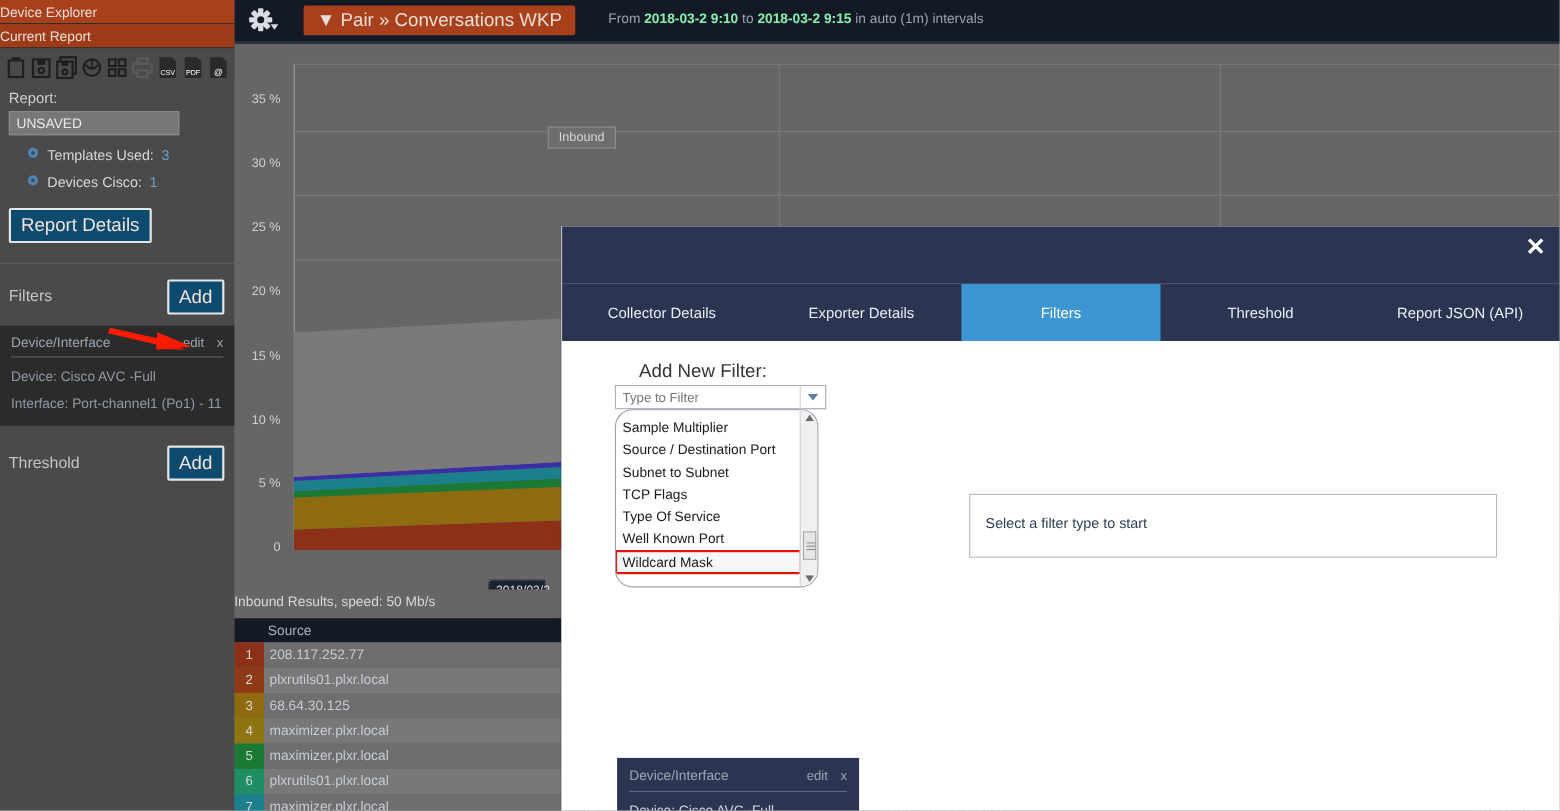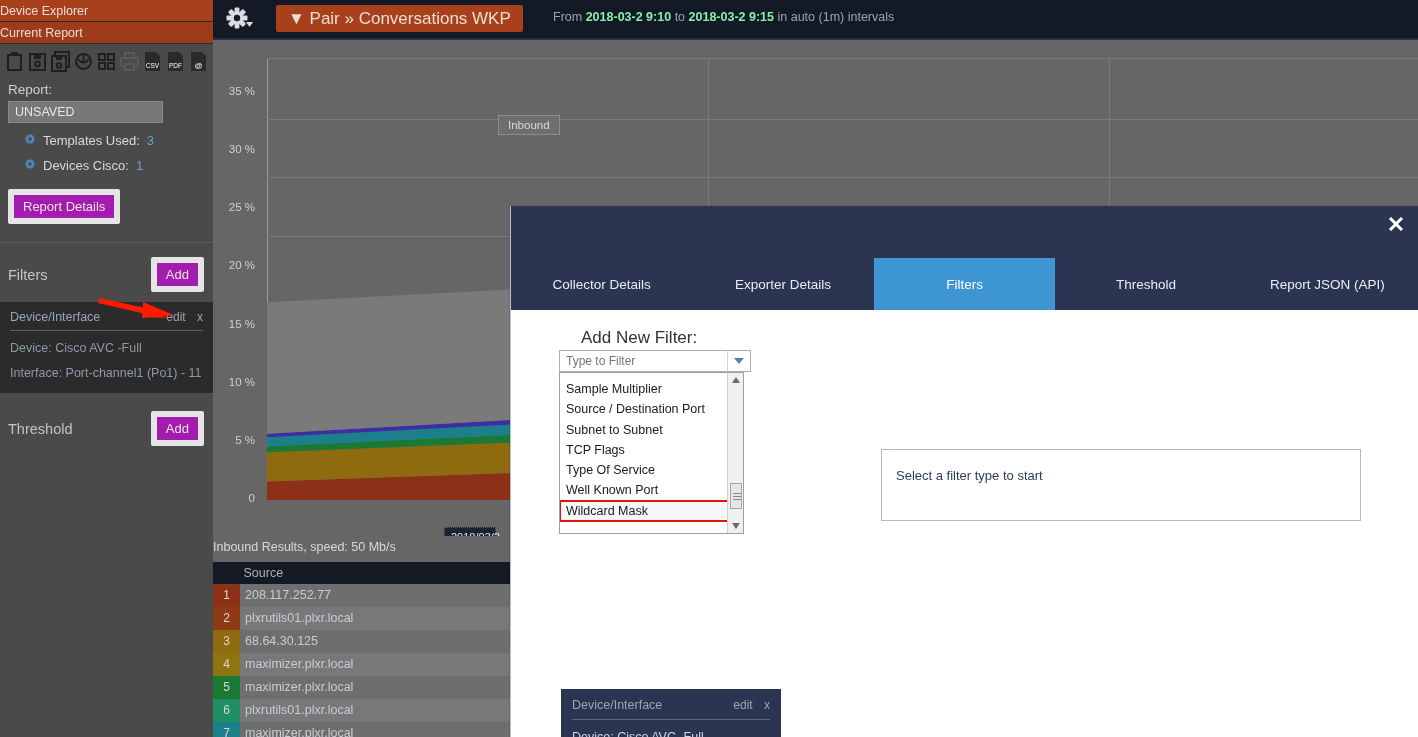--- a/index.html
+++ b/index.html
@@ -29,22 +29,22 @@
   .side-label { font-size: 13.5px; color: #d0d0d0; padding: 8px 0 4px 8px; }
   #report-name {
     margin: 0 8px; width: 155px; height: 22px; background: #777777;
     border: 1px solid #8a8a8a; color: #e8e8e8; font-size: 12.5px;
     padding: 0 6px; line-height: 20px; font-family:"Liberation Sans",sans-serif;
   }
   .stat-row { display:flex; align-items:center; gap:7px; padding: 10px 0 0 24px; font-size: 13px; color:#d8d8d8; }
   .gear-sm { width: 12px; height: 12px; color:#4d83b5; }
   .stat-val { color: #6f9ec7; }
   .btn-orange {
-    background: #a21caf; color: #f0e4dc; border: 6px solid #e5e5e5;
-    font-size: 13px; padding: 4px 9px; cursor: pointer;
+    background: #0c4a6e; color: #f0e4dc; border: 2px solid #e5e5e5;
+    font-size: 17px; padding: 4px 9px; cursor: pointer;
     font-family:"Liberation Sans",sans-serif; border-radius:2px;
   }
   #report-details-btn { margin: 16px 0 0 8px; }
   .side-divider { border-top: 1px solid #5c5c5c; margin-top: 18px; }
   .side-sec-head { display:flex; align-items:center; justify-content:space-between; padding: 14px 9px 0 8px;}
   .side-sec-title { font-size: 14.5px; color:#c4c4c4; }
   .filter-card {
     margin: 10px 0 0 0; background: #2b2b2b; padding: 8px 10px 12px 10px; color: #9aa6b4;
     font-size: 12.5px;
   }
@@ -155,21 +155,21 @@
   .dd-item.partial { color:#777; }
   .dd-item.highlight { outline: 2px solid #e8120c; outline-offset:-1px; background:#f7f7f7; }
   #dd-scroll {
     position:absolute; right:0; top:0; width:16px; height:100%;
     background:#f0f0f0; border-left:1px solid #cfcfcf;
   }
   .dd-arrow { width:16px; height:14px; display:flex; align-items:center; justify-content:center; background:#f0f0f0; cursor:pointer; }
   #dd-thumb { position:absolute; left:2px; top:110px; width:12px; height:26px; background:#e6e6e6; border:1px solid #a8a8a8; }
 
   #right-panel {
-    position:absolute; left:370px; top:139px; width:480px; height:72px;
+    position:absolute; left:370px; top:139px; width:480px; height:58px;
     border:1px solid #b5bac0; background:#fff; color:#2c3e50; font-size:13px;
   }
   #right-panel span { display:block; padding:18px 0 0 14px; }
 
   #modal-filter-card {
     position:absolute; left:50px; top:379px; width:220px; background:#2b3450;
     color:#cfd8e4; padding:9px 11px 12px 11px; font-size:12.5px;
   }
   #modal-filter-card .fc-top { display:flex; justify-content:space-between; align-items:baseline;
     border-bottom:1px solid #5e6a80; padding-bottom:7px; }
@@ -427,21 +427,21 @@
 
       <div id="filter-select-wrap">
         <input id="filter-input" placeholder="Type to Filter" style="">
         <div id="filter-caret">
           <svg width="10" height="7" viewBox="0 0 10 7">
               <path d="M0 0 L5 6 L10 0 Z" fill="#5f7fa6"></path>
             </svg>
         </div>
       </div>
 
-      <div id="dropdown" style="height: 162px;">
+      <div id="dropdown" style="height: 162px; border-radius: 16px;">
         <div id="dd-list">
             <div class="dd-item partial" style="height: 6px; line-height: 6px; overflow: hidden; color: transparent;">Protocol</div>
             <div class="dd-item">Sample Multiplier</div>
             <div class="dd-item">Source / Destination Port</div>
             <div class="dd-item">Subnet to Subnet</div>
             <div class="dd-item">TCP Flags</div>
             <div class="dd-item">Type Of Service</div>
             <div class="dd-item">Well Known Port</div>
             <div class="dd-item highlight">Wildcard Mask</div>
           </div>

